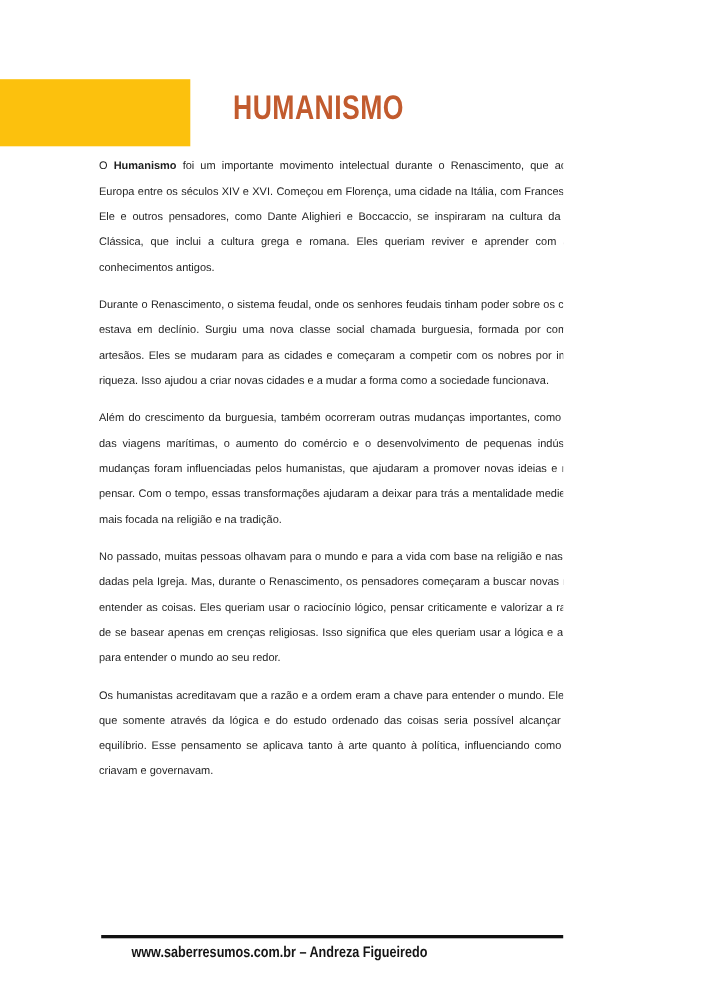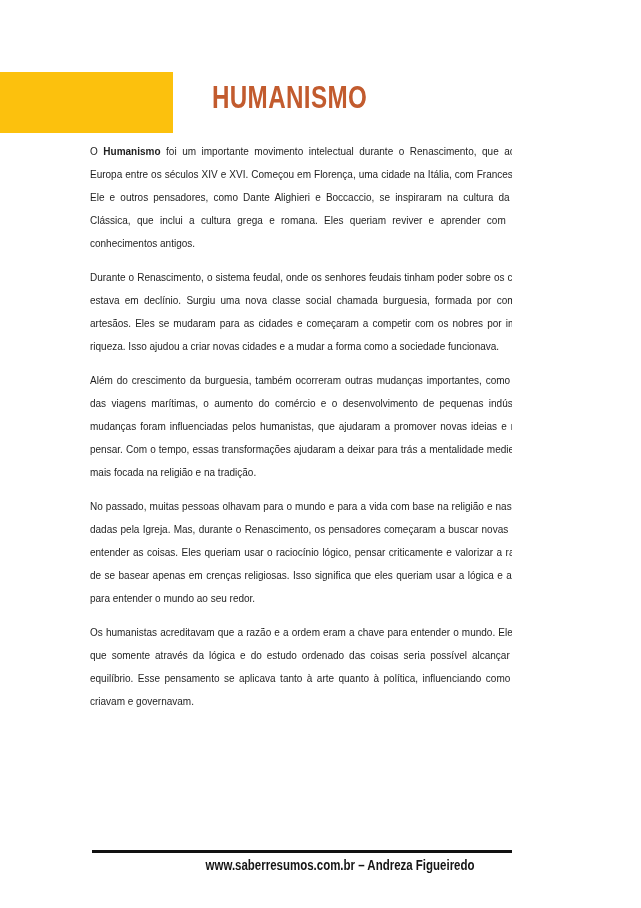--- a/index.html
+++ b/index.html
@@ -62,24 +62,24 @@
   .footer-rule {
     position: absolute;
     left: 92px;
     top: 850px;
     width: 477px;
     height: 3px;
     background: #111111;
   }
   .footer-text-row {
     position: absolute;
-    left: 102px;
+    left: 90px;
     top: 856px;
     width: 477px;
-    text-align: center;
+    text-align: left;
     line-height: 18px;
   }
   .footer-text {
     display: inline-block;
     transform: scaleX(0.82);
     transform-origin: center;
     font-size: 14px;
     font-weight: bold;
     color: #151515;
     white-space: nowrap;

